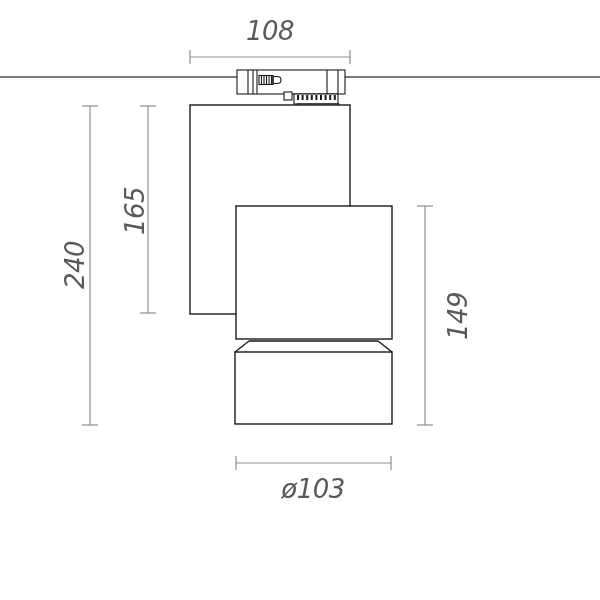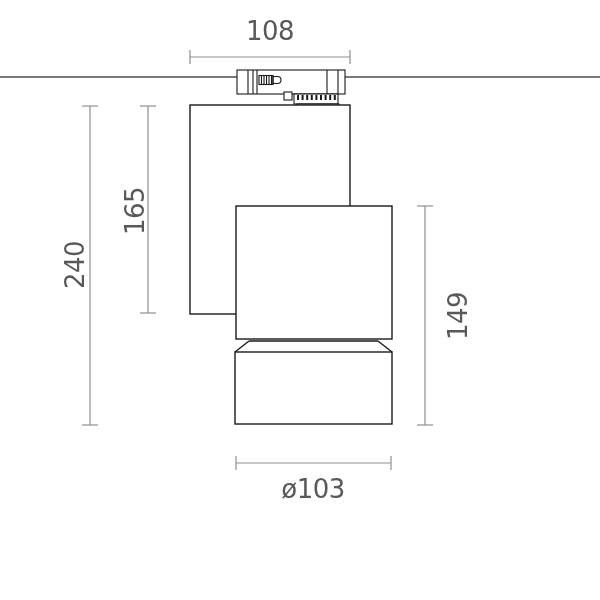--- a/index.html
+++ b/index.html
@@ -7,20 +7,21 @@
     padding: 0;
     background: #ffffff;
   }
   .canvas {
     position: relative;
     width: 600px;
     height: 600px;
     background: #ffffff;
     overflow: hidden;
     font-family: "DejaVu Sans", "Liberation Sans", sans-serif;
+    font-style: italic;
   }
   svg text {
     font-family: "DejaVu Sans", "Liberation Sans", sans-serif;
     font-size: 26px;
     fill: #595959;
     letter-spacing: -0.5px;
   }
   .outline { stroke: #1a1a1a; stroke-width: 1.4; fill: none; }
   .outline-filled { stroke: #1a1a1a; stroke-width: 1.4; fill: #ffffff; }
   .detail { stroke: #1a1a1a; stroke-width: 1.1; fill: none; }

